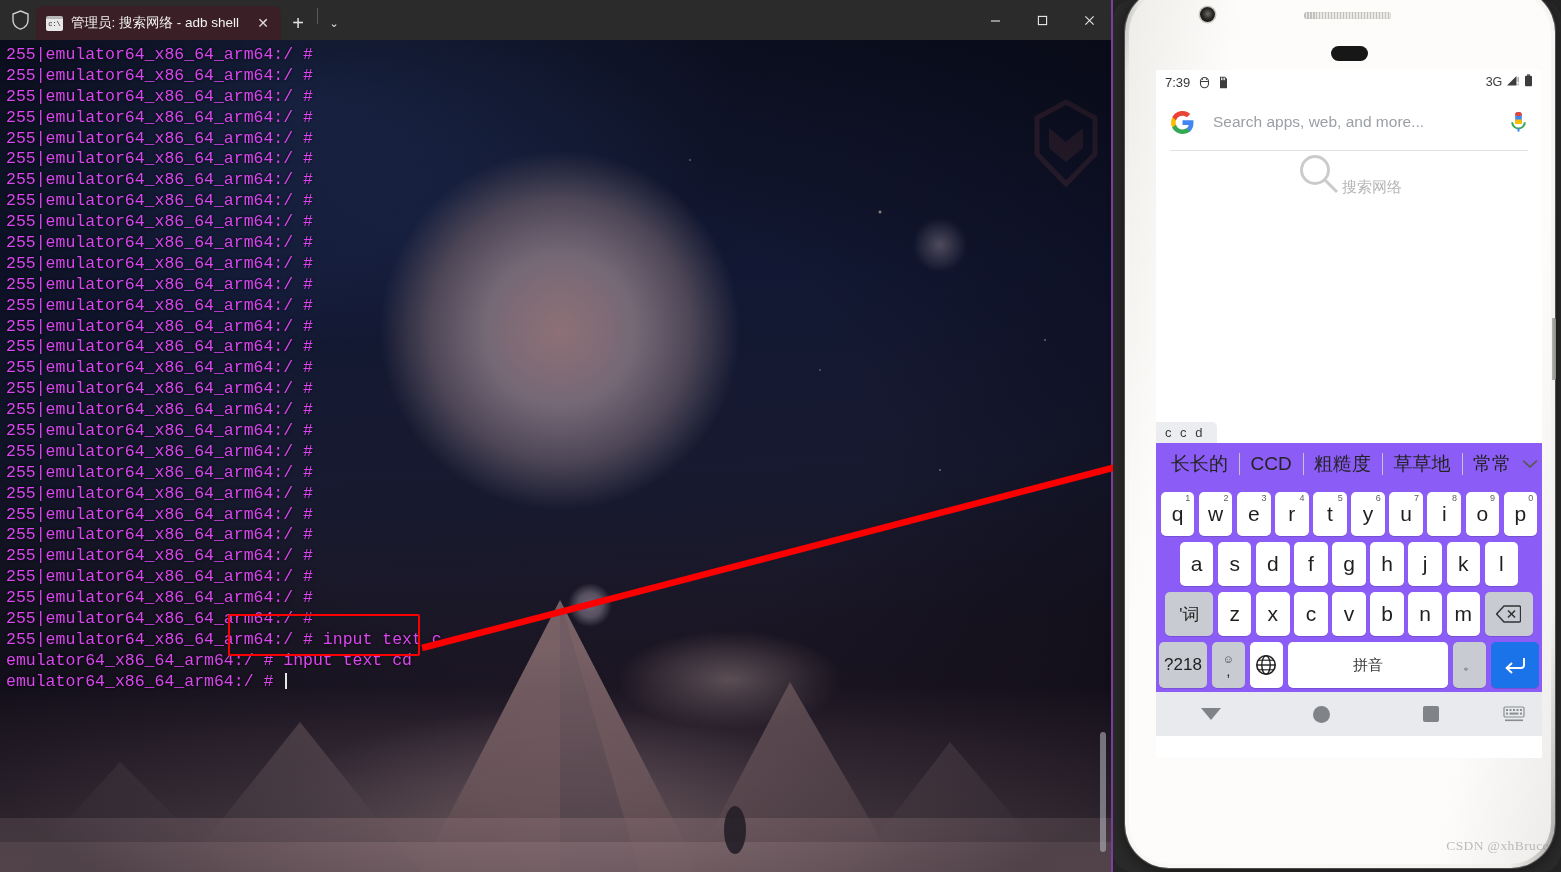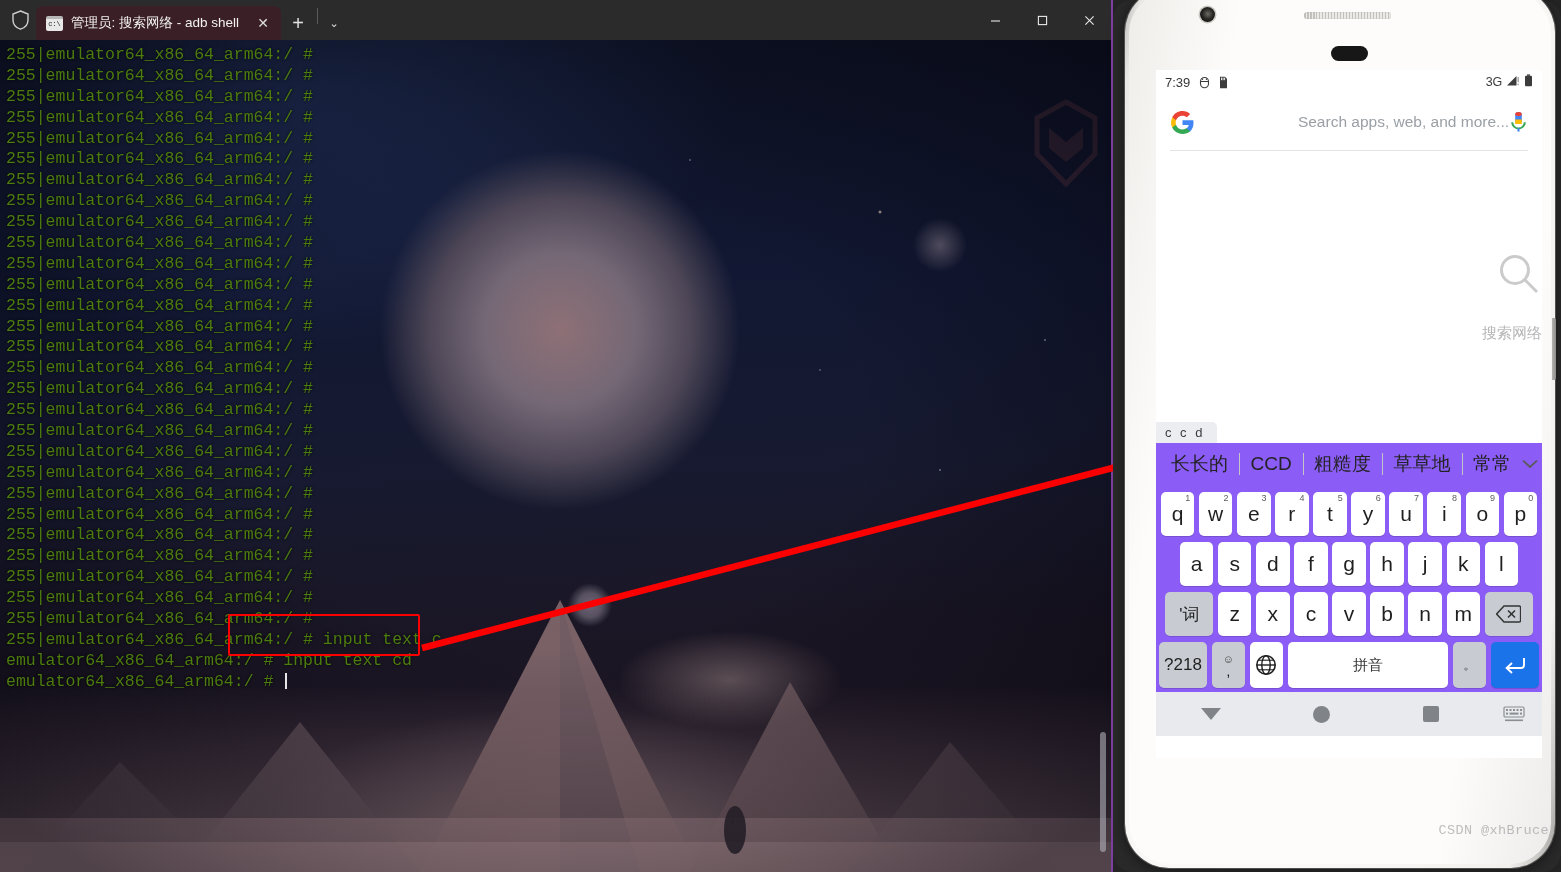--- a/index.html
+++ b/index.html
@@ -93,21 +93,21 @@
   #wp-emblem {
     position: absolute; right: 10px; top: 58px; width: 74px; height: 92px;
     opacity: 0.32;
   }
 
   
   #term-text {
     position: absolute; left: 0; top: 40px; width: 1096px; height: 644px;
     font-family: "Liberation Mono", monospace;
     font-size: 16.5px; line-height: 20.9px;
-    color: #4d7c0f; padding: 5px 0 0 6px;
+    color: #d946ef; padding: 5px 0 0 6px;
     white-space: pre; letter-spacing: 0px;
     text-shadow: 0 0 3px rgba(0,0,0,0.85);
   }
   #term-text .line { height: 20.9px; }
   .cursor {
     display: inline-block; width: 2px; height: 16px; background: #e6e6e6;
     vertical-align: -3px; margin-left: 2px;
   }
   #term-scrollbar {
     position: absolute; right: 3px; top: 48px; width: 10px; height: 812px;
@@ -183,29 +183,28 @@
   #status-3g { font-size: 12.5px; letter-spacing: -0.2px; }
 
   
   #search-bar {
     height: 56px; display: flex; align-items: center; padding: 0 14px; background: #fff;
   }
   #g-logo { width: 25px; height: 25px; flex: none; }
   #search-input-text {
     margin-left: 18px; flex: 1; font-size: 15.5px; color: #9aa0a6;
     font-family: "Liberation Sans", sans-serif;
-    text-align: right;
   }
   #mic-icon { width: 19px; height: 24px; flex: none; }
   #search-divider { height: 1px; background: #e3e3e3; margin: 0 14px; }
 
   
   #empty-state {
-    height: 292px; display: flex; flex-direction: column;
-    align-items: flex-end; justify-content: center; background: #fff;
+    height: 292px; display: flex; flex-direction: row;
+    align-items: flex-start; justify-content: center; background: #fff;
   }
   #empty-mag { width: 46px; height: 46px; opacity: 0.95; }
   #empty-label {
     margin-top: 27px; font-size: 15px; color: #b6b6b6;
     font-family: "Liberation Sans", sans-serif;
   }
 
   
   #compose-wrap { position: relative; height: 0; }
   #compose-chip {
@@ -265,23 +264,23 @@
     height: 44px; background: #e8eaed; display: flex; align-items: center;
   }
   .nav-btn { flex: 1; display: flex; align-items: center; justify-content: center; }
   #nav-back { width: 0; height: 0; border-left: 10px solid transparent;
     border-right: 10px solid transparent; border-top: 12px solid #808488; }
   #nav-home { width: 17px; height: 17px; border-radius: 50%; background: #808488; }
   #nav-recents { width: 16px; height: 16px; border-radius: 2px; background: #808488; }
   #nav-kbd { width: 22px; height: 16px; }
 
   #watermark {
-    position: absolute; right: 12px; bottom: 34px;
+    position: absolute; right: 12px; bottom: 18px;
     font-size: 13.5px; color: rgba(150,150,155,0.62);
-    font-family: Liberation Mono, monospace; letter-spacing: 0.4px; text-align: right;
+    font-family: Liberation Serif, serif; letter-spacing: 0.4px; text-align: right;
   }
 </style>
 </head>
 <body>
 
 <div id="root">
 
   <div id="terminal-window">
 
     <div id="wallpaper">

